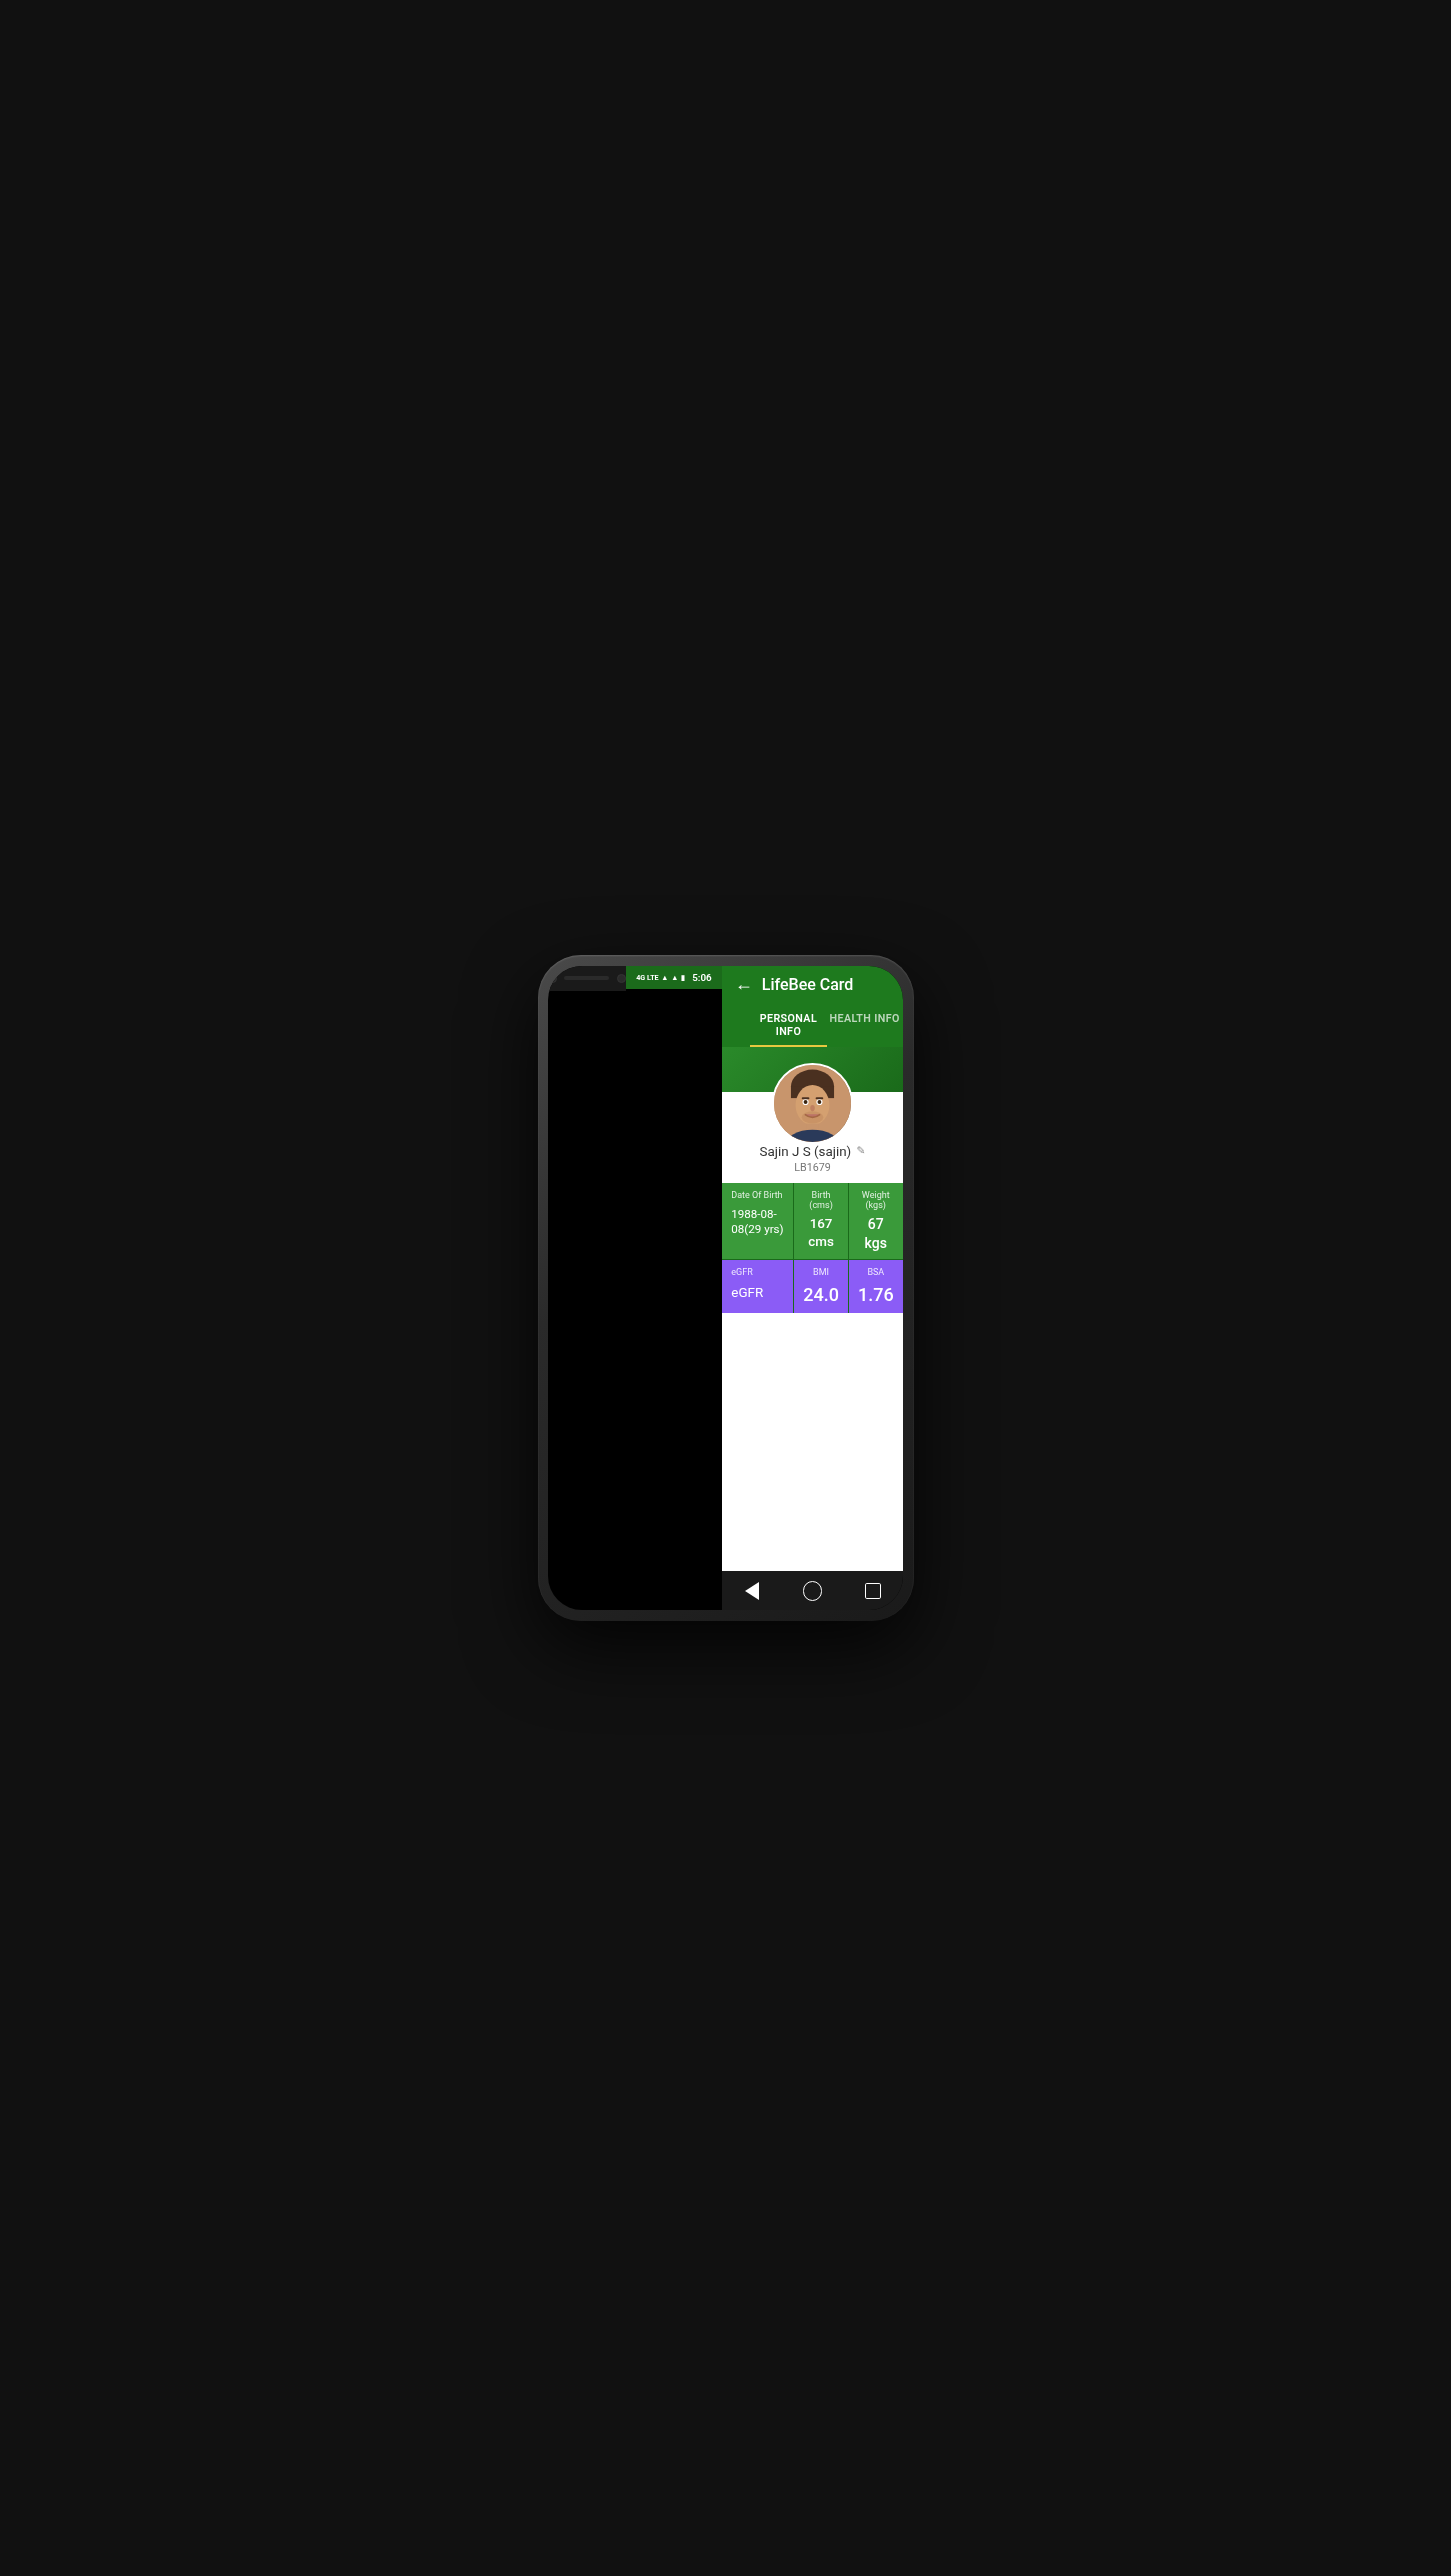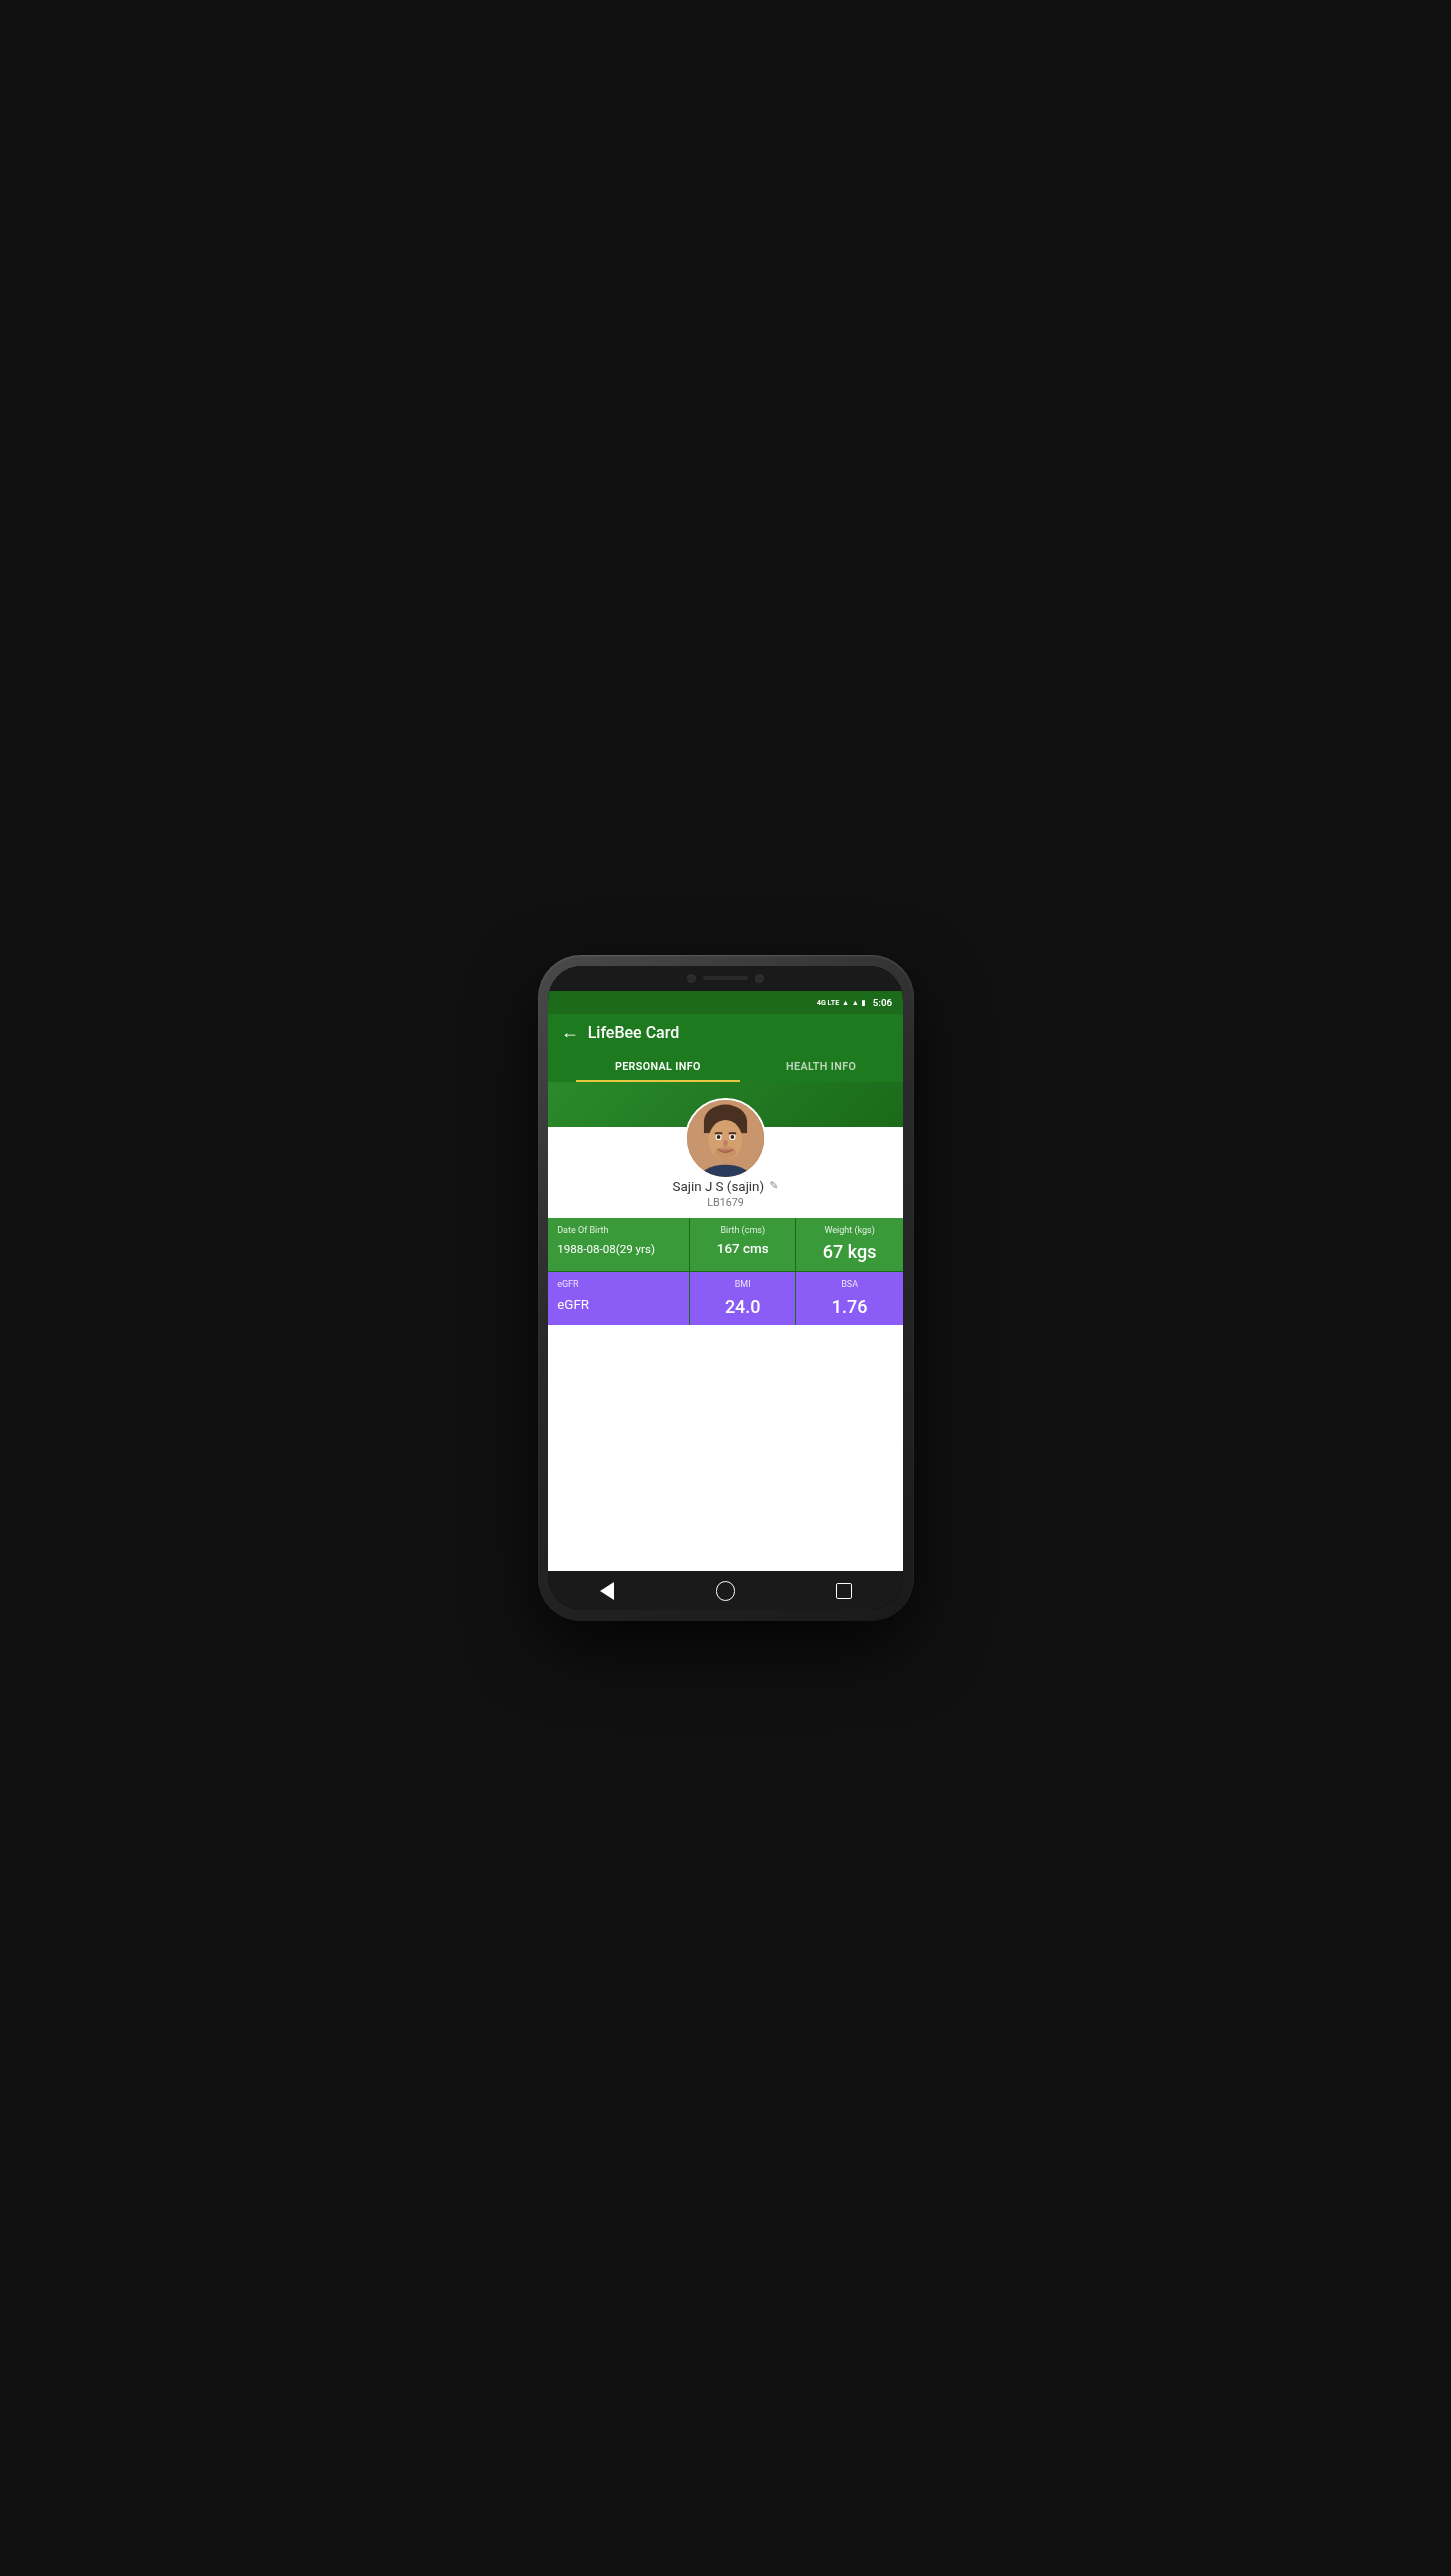--- a/index.html
+++ b/index.html
@@ -24,21 +24,21 @@
     }
 
     .phone-inner {
       width: 100%;
       height: 100%;
       background: #000;
       border-radius: 34px;
       overflow: hidden;
       position: relative;
       display: flex;
-      flex-direction: column;
+      flex-direction: row;
     }
 
     
     .phone-top-bar {
       background: #1a1a1a;
       height: 25px;
       display: flex;
       align-items: center;
       justify-content: center;
       gap: 7.2px;
@@ -396,21 +396,21 @@
           <div class="grid-cell">
             <div class="cell-label">Date Of Birth</div>
             <div class="cell-value" style="font-size:11.6px; margin-top:7.2px;">1988-08-08(29 yrs)</div>
           </div>
           <div class="grid-cell" style="text-align:center;">
             <div class="cell-label">Birth (cms)</div>
             <span class="cell-value large" style="font-size:13.4px;">167 cms</span>
           </div>
           <div class="grid-cell" style="text-align:center;">
             <div class="cell-label">Weight (kgs)</div>
-            <span class="cell-value large" style="font-size:18px;">67 kgs</span>
+            <span class="cell-value large" style="font-size:14px;">67 kgs</span>
           </div>
         </div>
 
         <div class="grid-row dark">
           <div class="grid-cell">
             <div class="cell-label">eGFR</div>
             <div class="cell-value" style="font-size:13.4px; margin-top:7.2px;">eGFR</div>
           </div>
           <div class="grid-cell" style="text-align:center;">
             <div class="cell-label">BMI</div>

